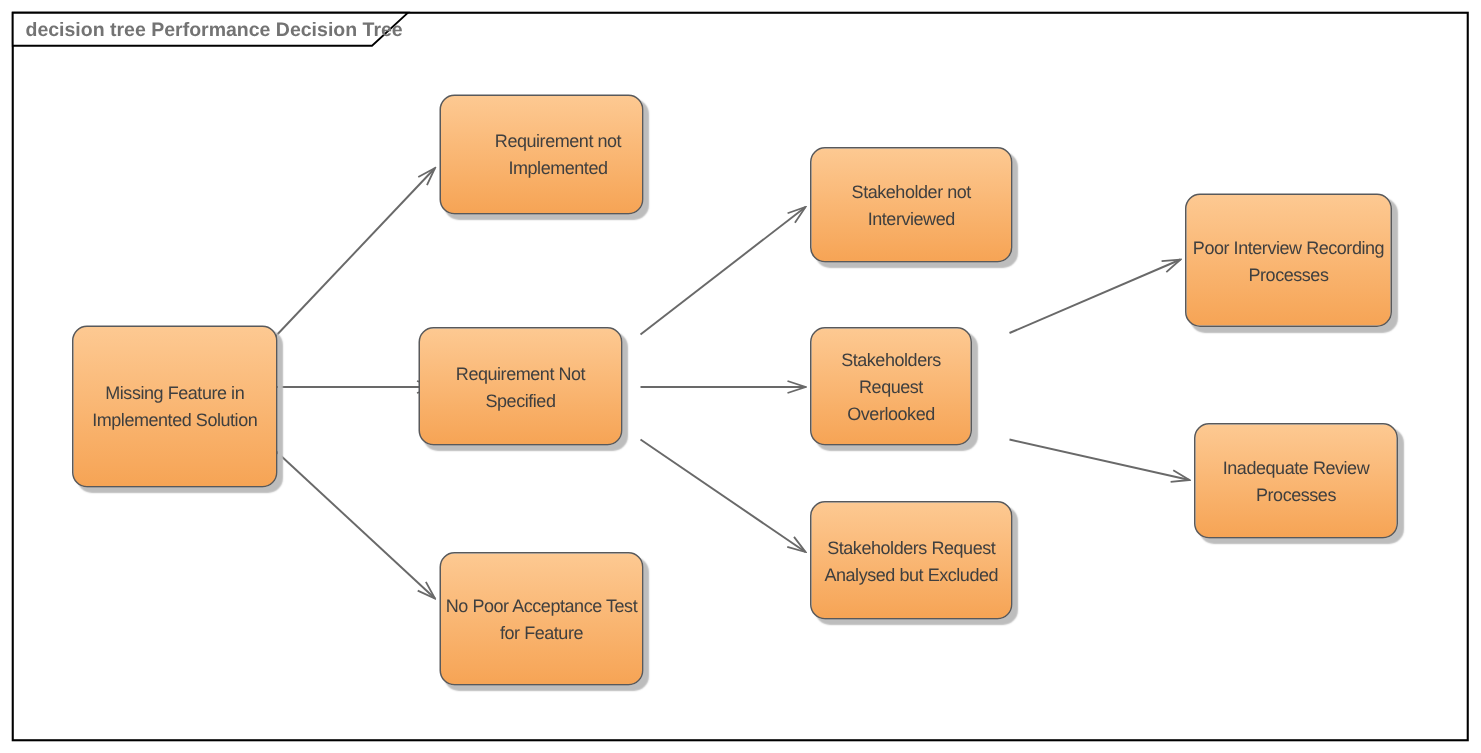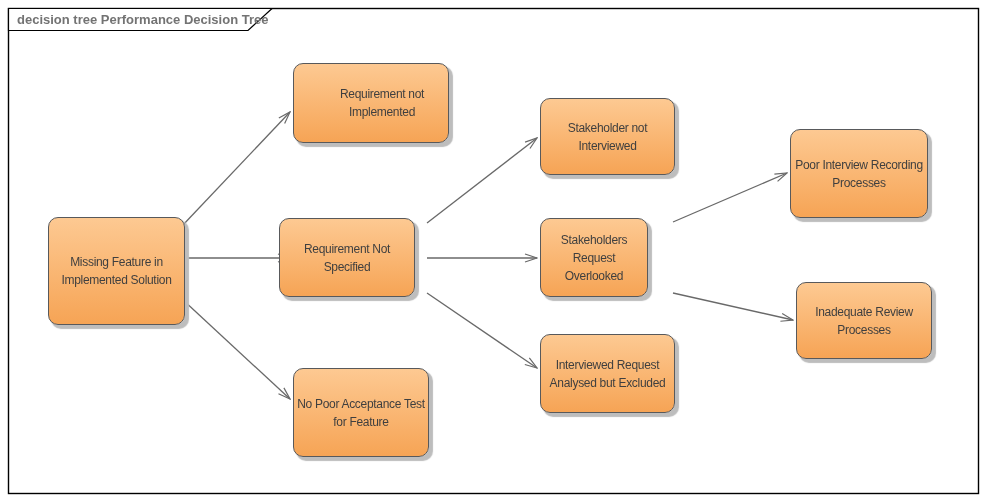--- a/index.html
+++ b/index.html
@@ -76,37 +76,37 @@
         <line x1="673" y1="293" x2="793" y2="320" stroke="#696969" stroke-width="1.3" marker-end="url(#open-arrow)"></line>
       </g>
   </svg>
 
   <span class="diagram-title">decision tree Performance Decision Tree</span>
 
   <div id="nodes-layer" class="layer">
       <div class="node" style="left: 48px; top: 217px; width: 137px; height: 108px;">
         <span class="node-label">Missing Feature in Implemented Solution</span>
       </div>
-      <div class="node" style="left: 293px; top: 63px; width: 156px; height: 80px; padding-left: 24px;">
+      <div class="node" style="left: 293px; top: 63px; width: 136px; height: 80px; padding-left: 24px;">
         <span class="node-label">Requirement not Implemented</span>
       </div>
       <div class="node" style="left: 279px; top: 218px; width: 136px; height: 79px; justify-content: center;">
         <span class="node-label">Requirement Not Specified</span>
       </div>
       <div class="node" style="left: 293px; top: 368px; width: 136px; height: 89px;">
         <span class="node-label">No Poor Acceptance Test for Feature</span>
       </div>
       <div class="node" style="left: 540px; top: 98px; width: 135px; height: 77px;">
         <span class="node-label">Stakeholder not Interviewed</span>
       </div>
       <div class="node" style="left: 540px; top: 218px; width: 108px; height: 79px;">
         <span class="node-label">Stakeholders Request Overlooked</span>
       </div>
       <div class="node" style="left: 540px; top: 334px; width: 135px; height: 79px;">
-        <span class="node-label">Interviewed Request Analysed but Excluded</span>
+        <span class="node-label">Stakeholders Request Analysed but Excluded</span>
       </div>
       <div class="node" style="left: 790px; top: 129px; width: 138px; height: 89px;">
         <span class="node-label">Poor Interview Recording Processes</span>
       </div>
       <div class="node" style="left: 796px; top: 282px; width: 136px; height: 77px; justify-content: center;">
         <span class="node-label">Inadequate Review Processes</span>
       </div>
     </div>
 
 </div>

